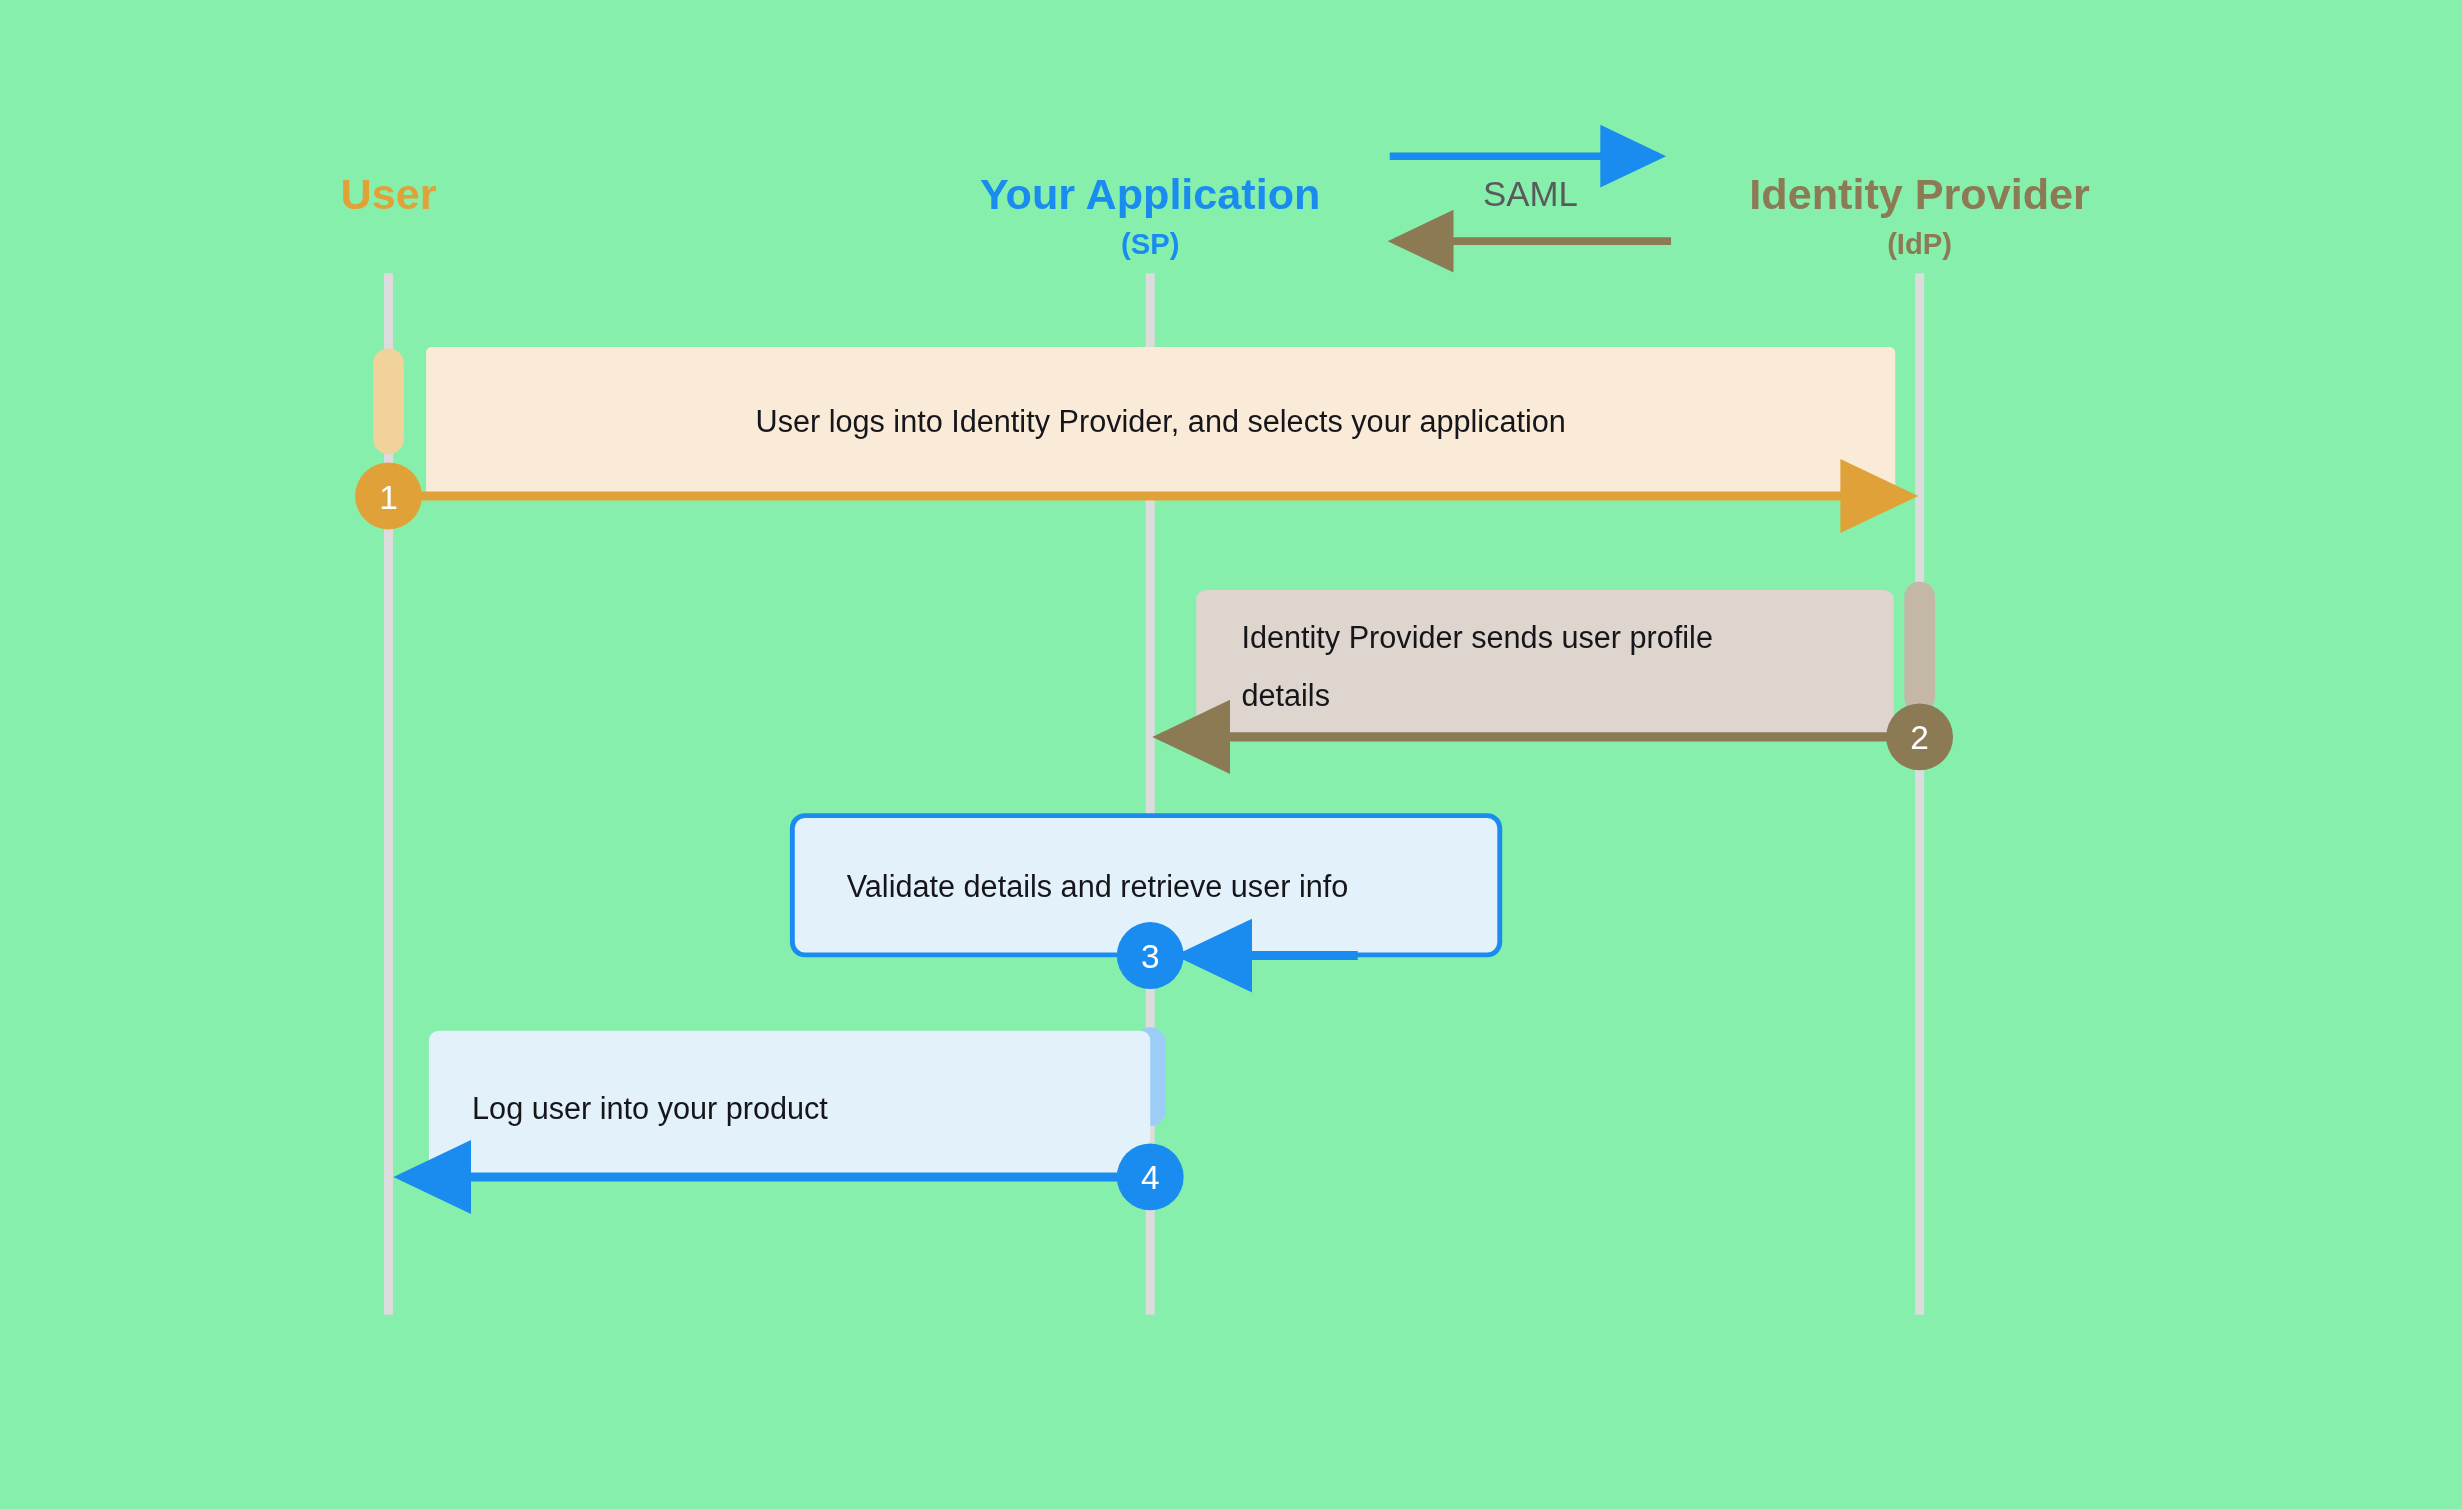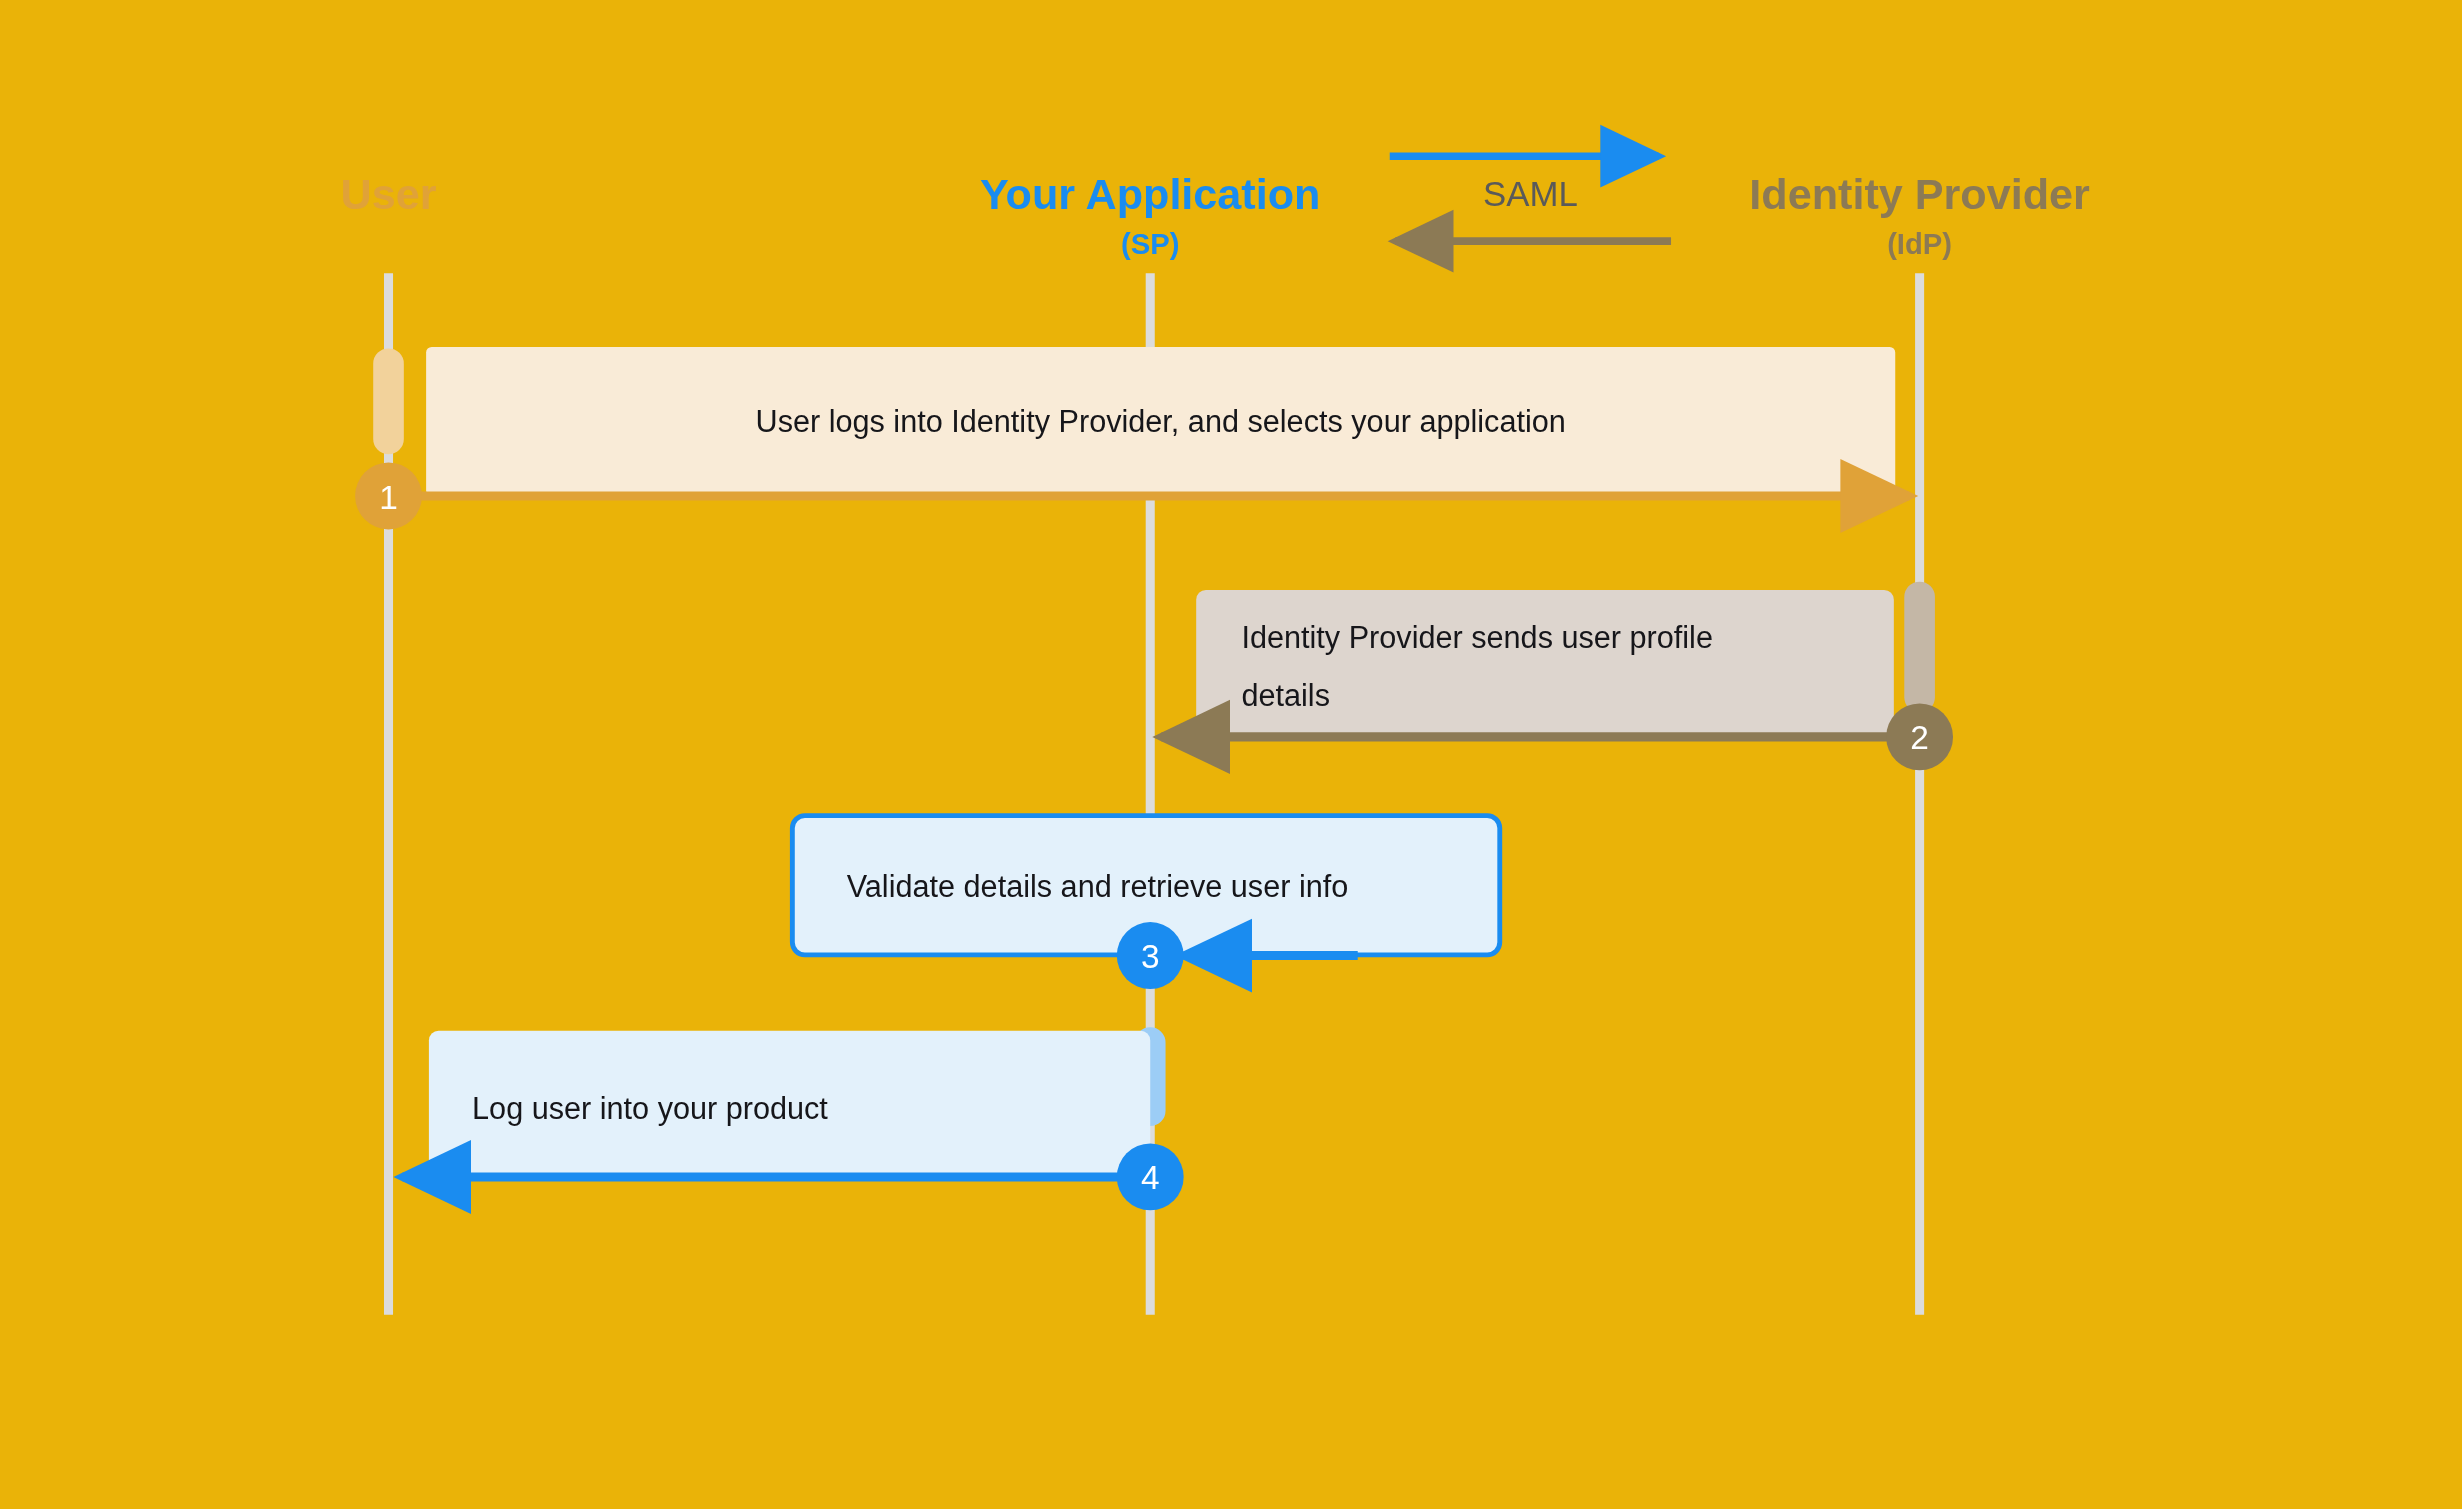--- a/index.html
+++ b/index.html
@@ -7,21 +7,21 @@
     padding: 0;
     background: #ffffff;
   }
   body {
     font-family: "Liberation Sans", sans-serif;
   }
   #canvas {
     position: relative;
     width: 2462px;
     height: 1510px;
-    background: #eab308;
+    background: #86efac;
     overflow: hidden;
   }
   svg.diagram {
     position: absolute;
     left: 0;
     top: 0;
     width: 2462px;
     height: 1510px;
   }
   .actor-title {

